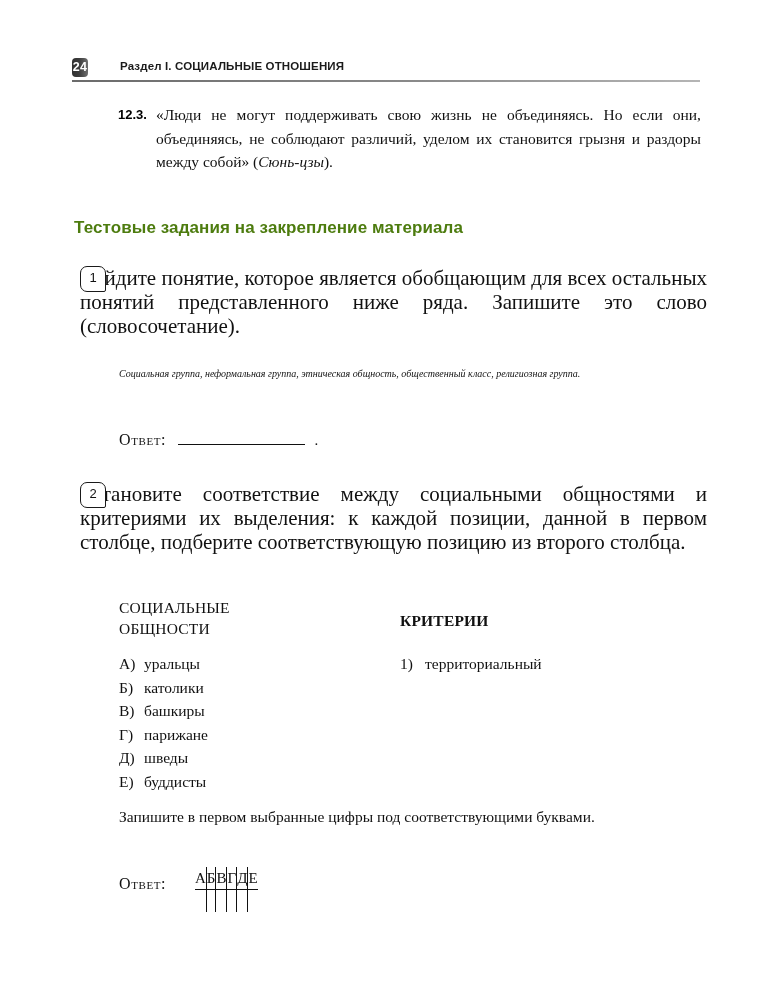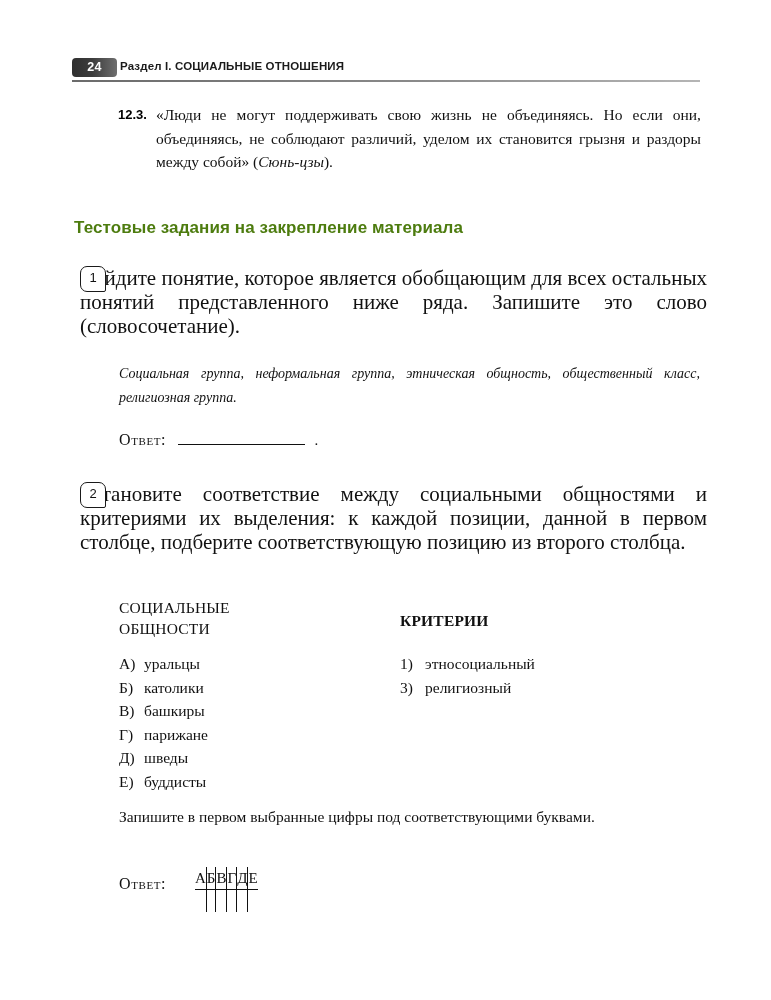--- a/index.html
+++ b/index.html
@@ -28,21 +28,21 @@
     position: absolute;
     left: 72px;
     top: 58px;
     width: 628px;
     height: 22px;
   }
   .page-badge {
     position: absolute;
     left: 0;
     top: 0;
-    width: 45px;
+    width: 16px;
     height: 19px;
     border-radius: 4px;
     background: linear-gradient(to right, #2f2f2f 0%, #3c3c3c 45%, #6e6e6e 100%);
     color: #ffffff;
     font-family: "Liberation Sans", sans-serif;
     font-weight: bold;
     font-size: 12.5px;
     line-height: 19px;
     text-align: center;
     letter-spacing: 0.2px;
@@ -132,21 +132,21 @@
     text-align: justify;
     text-justify: inter-word;
   }
 
   
   .terms {
     position: absolute;
     left: 119px;
     top: 362px;
     width: 581px;
-    font-size: 14px;
+    font-size: 10px;
     font-style: italic;
     line-height: 24px;
     text-align: justify;
     text-justify: inter-word;
   }
 
   
   .answer-line {
     position: absolute;
     left: 119px;
@@ -298,24 +298,21 @@
     <div class="row">
       <span class="mark">Д)</span><span>шведы</span>
     </div>
     <div class="row">
       <span class="mark">Е)</span><span>буддисты</span>
     </div>
   </div>
 
   <div class="match-col right">
     <div class="row">
-      <span class="mark">1)</span><span>этносоциальный</span>
-    </div>
-    <div class="row">
-      <span class="mark">3)</span><span>религиозный</span>
+      <span class="mark">1)</span><span>территориальный</span>
     </div>
   </div>
 
   <div class="instruction">Запишите в первом выбранные цифры под соответствующими буквами.</div>
 
   <div class="answer-table-wrap">
     <span class="answer-label-inline">Ответ:</span>
     <table class="answer-grid">
       <tbody>
           <tr class="letters">

